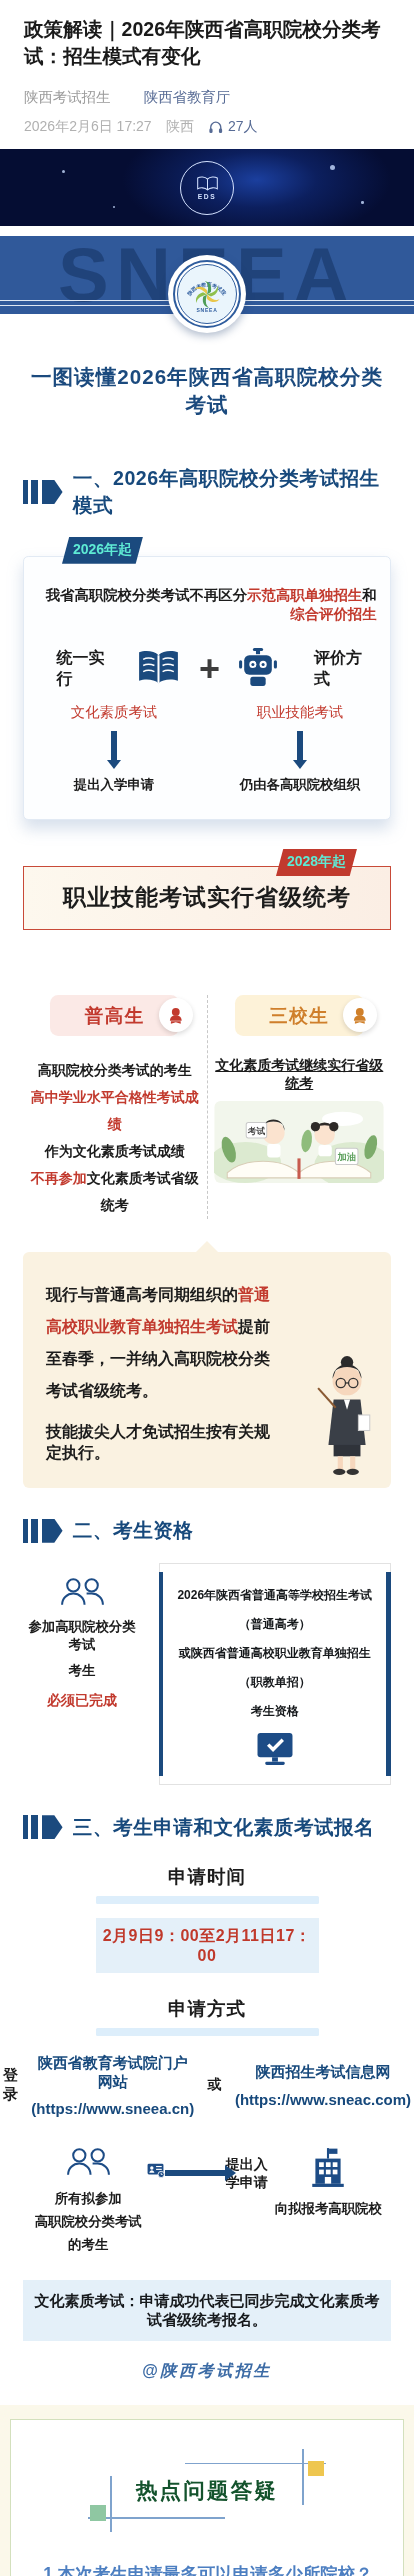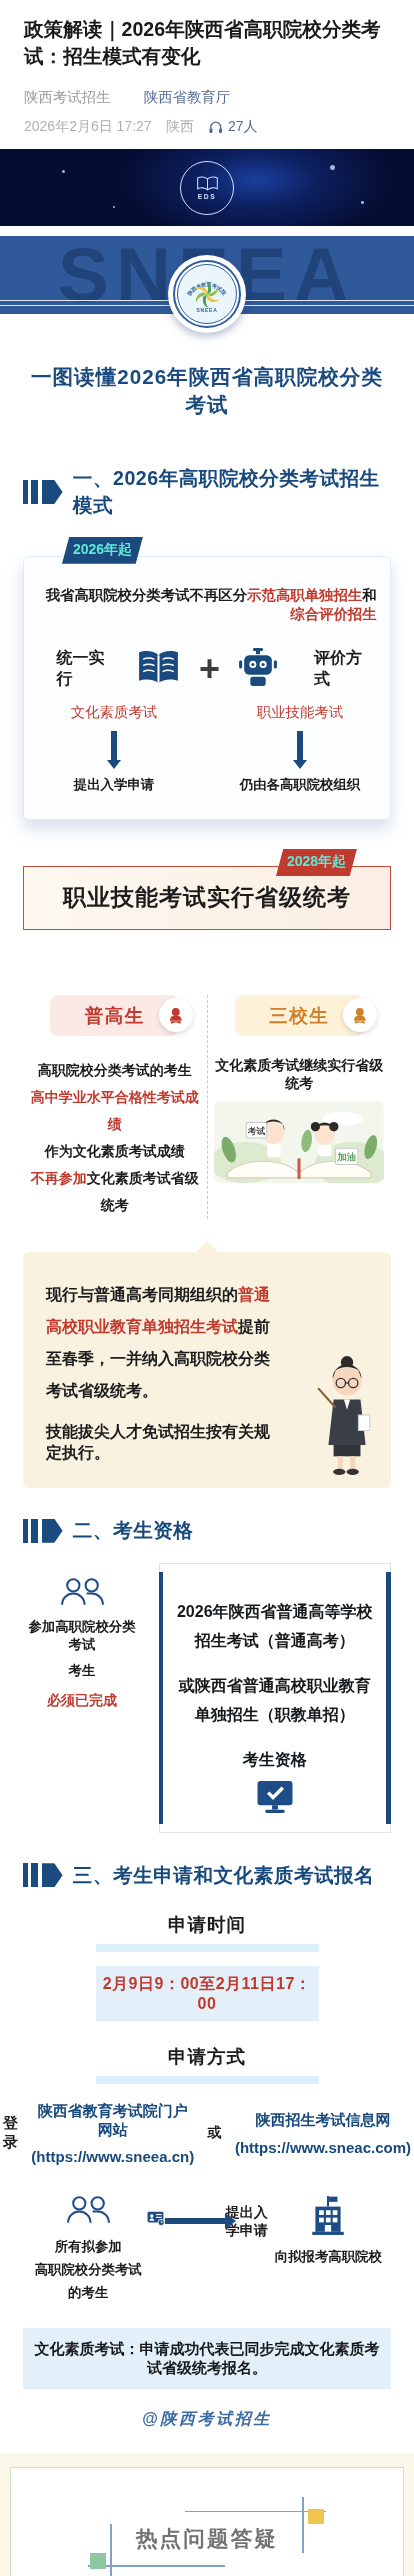--- a/index.html
+++ b/index.html
@@ -81,40 +81,40 @@
   .stu-col { flex:1; padding:0 4.1px;margin-top:36px; }
   .stu-col.first { border-right:1.5px dashed #c8c8c8; }
   .pill { position:relative; width:129px; margin:0 auto; border-radius:8.2px; padding:8.2px 0;
     text-align:center; font-size:18.5px; font-weight:800; letter-spacing:1.5px; }
   .pill .pcirc { position:absolute; right:-13.4px; top:50%; transform:translateY(-50%); width:34px; height:34px;
     background:#fff; border-radius:50%; box-shadow:0 2.1px 5.2px rgba(0,0,0,.15);
     display:flex; align-items:center; justify-content:center; }
   .pill-red { background:#fbe9e6; color:#c23a2e; }
   .pill-org { background:#fdf2d8; color:#cf7f2b; }
   .stu-lines { margin-top:20.6px; text-align:center; font-size:14px; font-weight:700; line-height:27px; color:#1c1c1c;}
-  .sanxiao-line { margin-top:20.6px; text-align:center; font-size:14px; font-weight:700; color:#1c1c1c; }
+  .sanxiao-line { margin-top:20.6px; text-align:center; font-size:14px; font-weight:700; color:#1c1c1c;text-decoration:underline; }
   .kids { margin:8.2px auto 0; display:block; }
 
   .note-box { margin-top:33px; background:#faf2e1; border-radius:6.2px; position:relative;
     padding:27px 108px 24px 23px; min-height:139px; }
   .note-box::before { content:""; position:absolute; top:-10.3px; left:50%; transform:translateX(-50%);
     border-left:11.3px solid transparent; border-right:11.3px solid transparent; border-bottom:11.3px solid #faf2e1; }
   .note-p { font-size:16px; font-weight:700; line-height:32px; color:#1c1c1c; }
   .note-p2 { margin-top:15.5px; font-size:16px; font-weight:700; color:#1c1c1c; }
   .teacher { position:absolute; right:14.4px; bottom:12.4px; }
 
   
   .elig-row { display:flex; gap:17.5px; margin-top:18.5px; align-items:stretch; }
   .elig-left { width:118px; text-align:center; padding-top:13.4px; }
   .elig-left .t { font-size:13.4px; font-weight:700; margin-top:8.2px; color:#1c1c1c; }
   .elig-left .must { color:#c23a2e; font-size:14px; font-weight:800; margin-top:11.3px; }
   .elig-box { flex:1; position:relative; background:#fff; border:0.5px solid #e2e2e2; padding:17.5px 14.4px 15.5px; text-align:center; }
   .elig-box::before, .elig-box::after { content:""; position:absolute; top:8.2px; bottom:8.2px; width:4.6px; background:#1b4a7e; }
   .elig-box::before { left:-1px; } .elig-box::after { right:-1px; }
-  .elig-line { font-size:16px; font-weight:800; color:#16191c; line-height:29px;margin-top:16px; }
+  .elig-line { font-size:12px; font-weight:800; color:#16191c; line-height:29px; }
   .elig-box svg { margin-top:6.2px; }
 
   
   .center-h { margin-top:23px; text-align:center; font-size:18.5px; font-weight:800; color:#1c1c1c; letter-spacing:1px;}
   .thinbar { width:223px; height:8.2px; background:#ddeefb; border-radius:1.5px; margin:7.2px auto 0; }
   .dateband { width:223px; margin:13.4px auto 0; background:#e4f0f9; padding:8.2px 0; text-align:center;
     font-size:16px; font-weight:800; color:#c0392b; letter-spacing:0.5px; }
   .method-row { display:flex; align-items:center; justify-content:center; gap:13.4px; margin-top:17.5px; }
   .login-w { font-size:15px; font-weight:800; color:#1c1c1c; }
   .or-w { font-size:14px; font-weight:800; color:#1c1c1c; }
@@ -133,21 +133,21 @@
 
   .blueband { margin-top:24px; background:#e4f0f9; padding:11.3px 5.2px; text-align:center;
     font-size:15px; font-weight:700; color:#16191c; }
   .wechat-wm { margin:20.6px auto 0; text-align:center; color:#3c6ba5; font-size:16px; font-weight:700;
     font-style:italic; letter-spacing:2.6px; }
 
   
   .qa-wrap { margin-top:23px; background:#fbf8ea; padding:13.4px 10.3px 15.5px; }
   .qa-card { background:#fff; border:1.5px solid #d3e0bd; padding:43px 21.6px 46px; position:relative; }
   .qa-title-box { position:relative; width:fit-content; margin:0 auto 33px; padding:13.4px 18.5px; }
-  .qa-title { font-size:21.6px; font-weight:800; color:#737373; letter-spacing:2.1px; }
+  .qa-title { font-size:21.6px; font-weight:800; color:#14532d; letter-spacing:2.1px; }
   .qa-title-box .lt { position:absolute; top:0; left:38%; right:-29px; height:1.5px; background:#7fa3cd; }
   .qa-title-box .lb { position:absolute; bottom:0; left:-29px; right:40%; height:1.5px; background:#7fa3cd; }
   .qa-title-box .vl { position:absolute; left:-7.2px; top:13.4px; bottom:-13.4px; width:1.5px; background:#7fa3cd; }
   .qa-title-box .vr { position:absolute; right:-7.2px; top:-13.4px; bottom:13.4px; width:1.5px; background:#7fa3cd; }
   .qa-title-box .sq-y { position:absolute; top:-2.1px; right:-27px; width:15.5px; height:15.5px; background:#eec64f; }
   .qa-title-box .sq-g { position:absolute; bottom:-2.1px; left:-27px; width:15.5px; height:15.5px; background:#8fc7a2; }
   .q { color:#4d7fc1; font-size:17.5px; font-weight:800; line-height:34px; margin:38px 0 15.5px; padding-left:10.3px; }
   .red { color:#c23a2e; }
 </style>
 </head>

